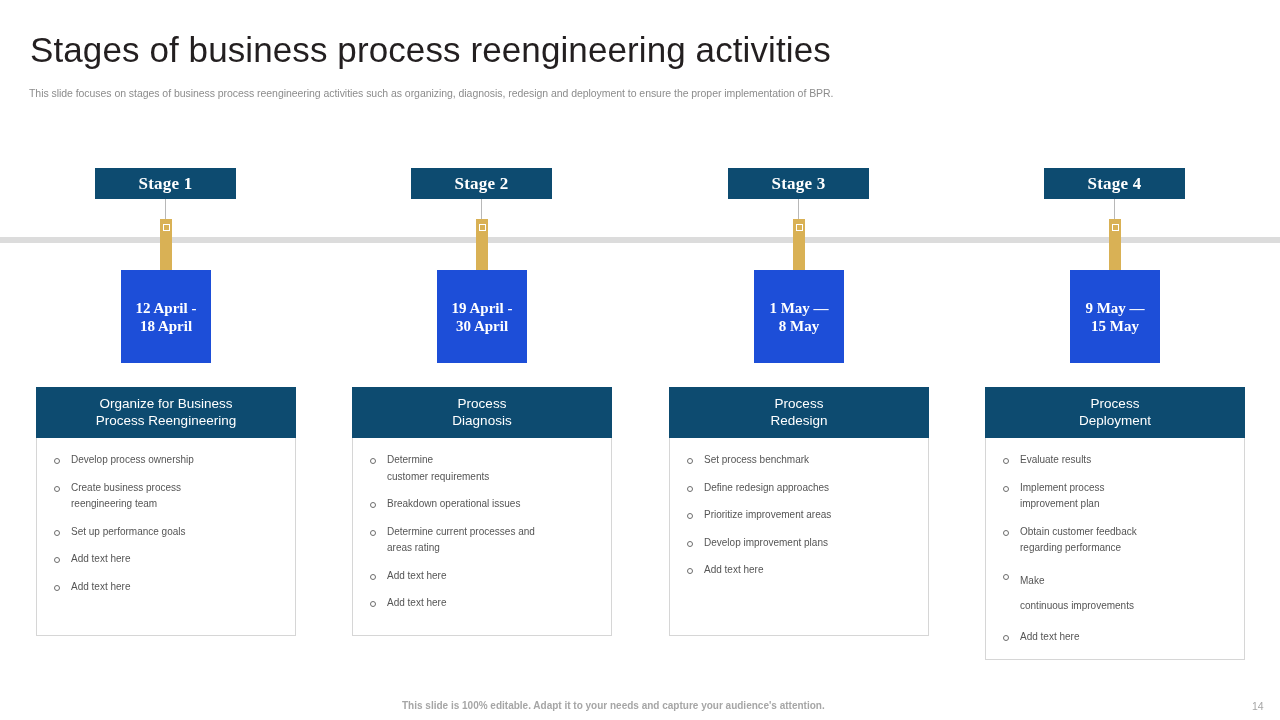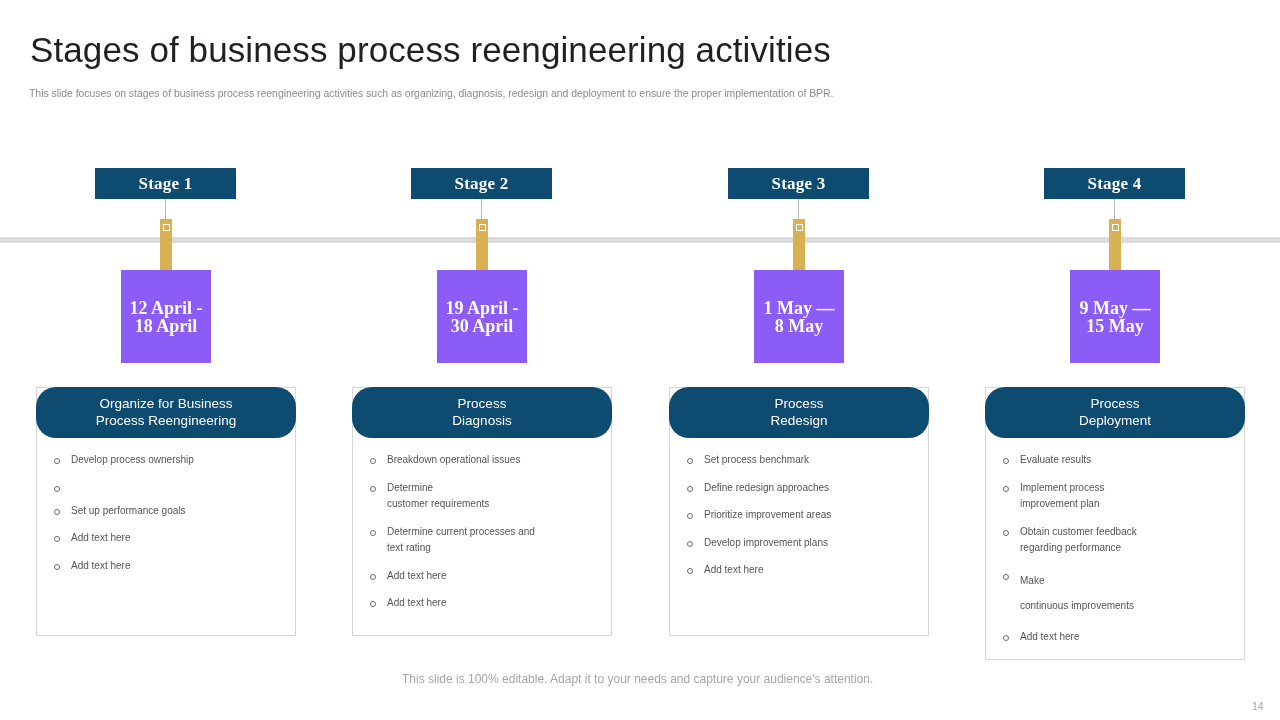--- a/index.html
+++ b/index.html
@@ -114,24 +114,24 @@
     background: #d9b155;
   }
 
   
   .date-box {
     position: absolute;
     top: 270px;
     left: 115px;
     width: 90px;
     height: 93px;
-    background: #8b5cf6;
+    background: #1d4ed8;
     color: #ffffff;
     font-family: "Liberation Serif", serif;
-    font-size: 18px;
+    font-size: 15px;
     font-weight: 700;
     line-height: 18px;
     display: flex;
     align-items: center;
     justify-content: center;
     text-align: center;
     white-space: pre-line;
   }
 
   
@@ -147,21 +147,20 @@
   .card-header {
     background: #0d4b70;
     color: #ffffff;
     font-size: 13.5px;
     font-weight: 400;
     line-height: 17px;
     text-align: center;
     padding: 8px 6px 9px;
     white-space: pre-line;
     margin: -1px -1px 0 -1px;
-    border-radius: 20px;
   }
 
   .card-body {
     padding: 14px 10px 14px 14px;
     min-height: 197px;
   }
 
   .bullet-row {
     display: flex;
     align-items: flex-start;
@@ -183,24 +182,25 @@
     line-height: 16.5px;
     color: #555555;
     white-space: pre-line;
   }
   .bullet-text.loose { line-height: 25px; }
 
   
   .footer-note {
     position: absolute;
     left: 402px;
-    top: 672px;
-    font-size: 12px;
+    top: 700px;
+    font-size: 10px;
     color: #a6a6a6;
     white-space: nowrap;
+    font-weight: bold;
   }
 
   .page-number {
     position: absolute;
     left: 1252px;
     top: 700px;
     font-size: 10.5px;
     color: #a6a6a6;
   }
 </style>
@@ -225,20 +225,22 @@
     <div class="card">
       <div class="card-header">Organize for Business
 Process Reengineering</div>
       <div class="card-body">
         <div class="bullet-row">
           <span class="bullet-mark"></span>
           <span class="bullet-text">Develop process ownership</span>
         </div>
         <div class="bullet-row">
           <span class="bullet-mark"></span>
+          <span class="bullet-text">Create business process
+reengineering team</span>
         </div>
         <div class="bullet-row">
           <span class="bullet-mark"></span>
           <span class="bullet-text">Set up performance goals</span>
         </div>
         <div class="bullet-row">
           <span class="bullet-mark"></span>
           <span class="bullet-text">Add text here</span>
         </div>
         <div class="bullet-row">
@@ -256,31 +258,31 @@
     <div class="stem-marker"></div>
     <div class="date-box">19 April -
 30 April</div>
 
     <div class="card">
       <div class="card-header">Process
 Diagnosis</div>
       <div class="card-body">
         <div class="bullet-row">
           <span class="bullet-mark"></span>
-          <span class="bullet-text">Breakdown operational issues</span>
-        </div>
-        <div class="bullet-row">
-          <span class="bullet-mark"></span>
           <span class="bullet-text">Determine
 customer requirements</span>
         </div>
         <div class="bullet-row">
           <span class="bullet-mark"></span>
+          <span class="bullet-text">Breakdown operational issues</span>
+        </div>
+        <div class="bullet-row">
+          <span class="bullet-mark"></span>
           <span class="bullet-text">Determine current processes and
-text rating</span>
+areas rating</span>
         </div>
         <div class="bullet-row">
           <span class="bullet-mark"></span>
           <span class="bullet-text">Add text here</span>
         </div>
         <div class="bullet-row">
           <span class="bullet-mark"></span>
           <span class="bullet-text">Add text here</span>
         </div>
       </div>

